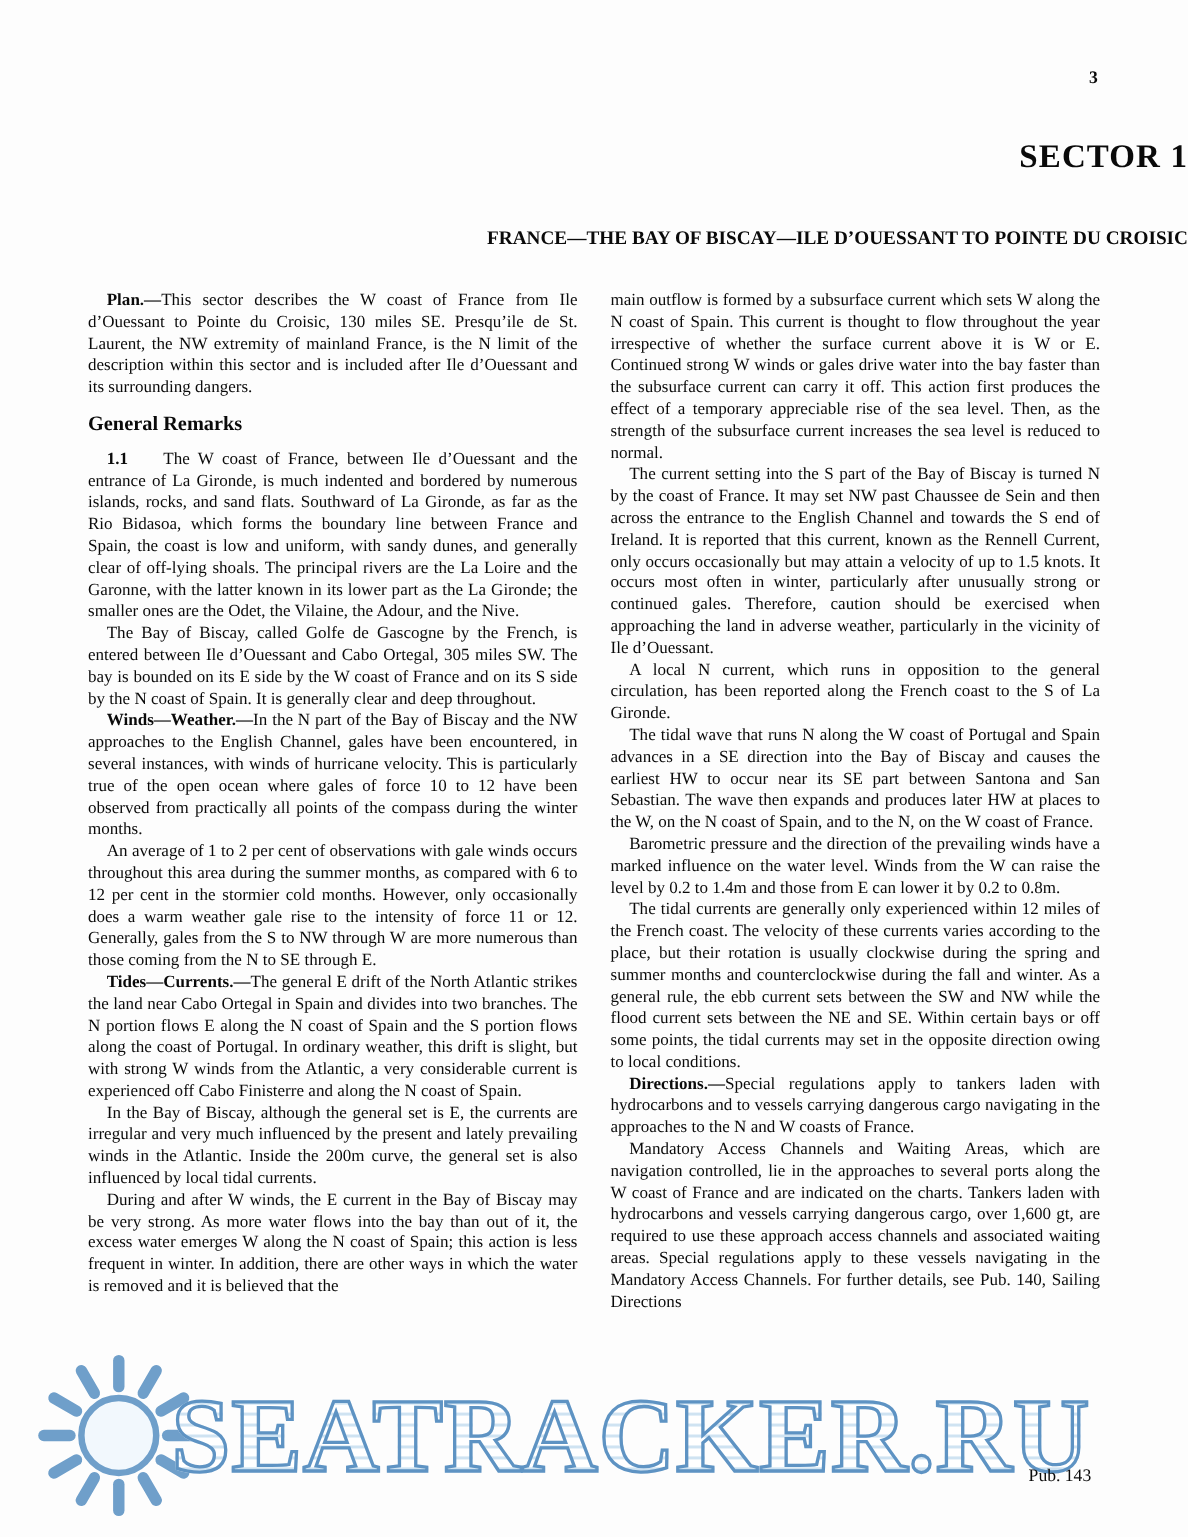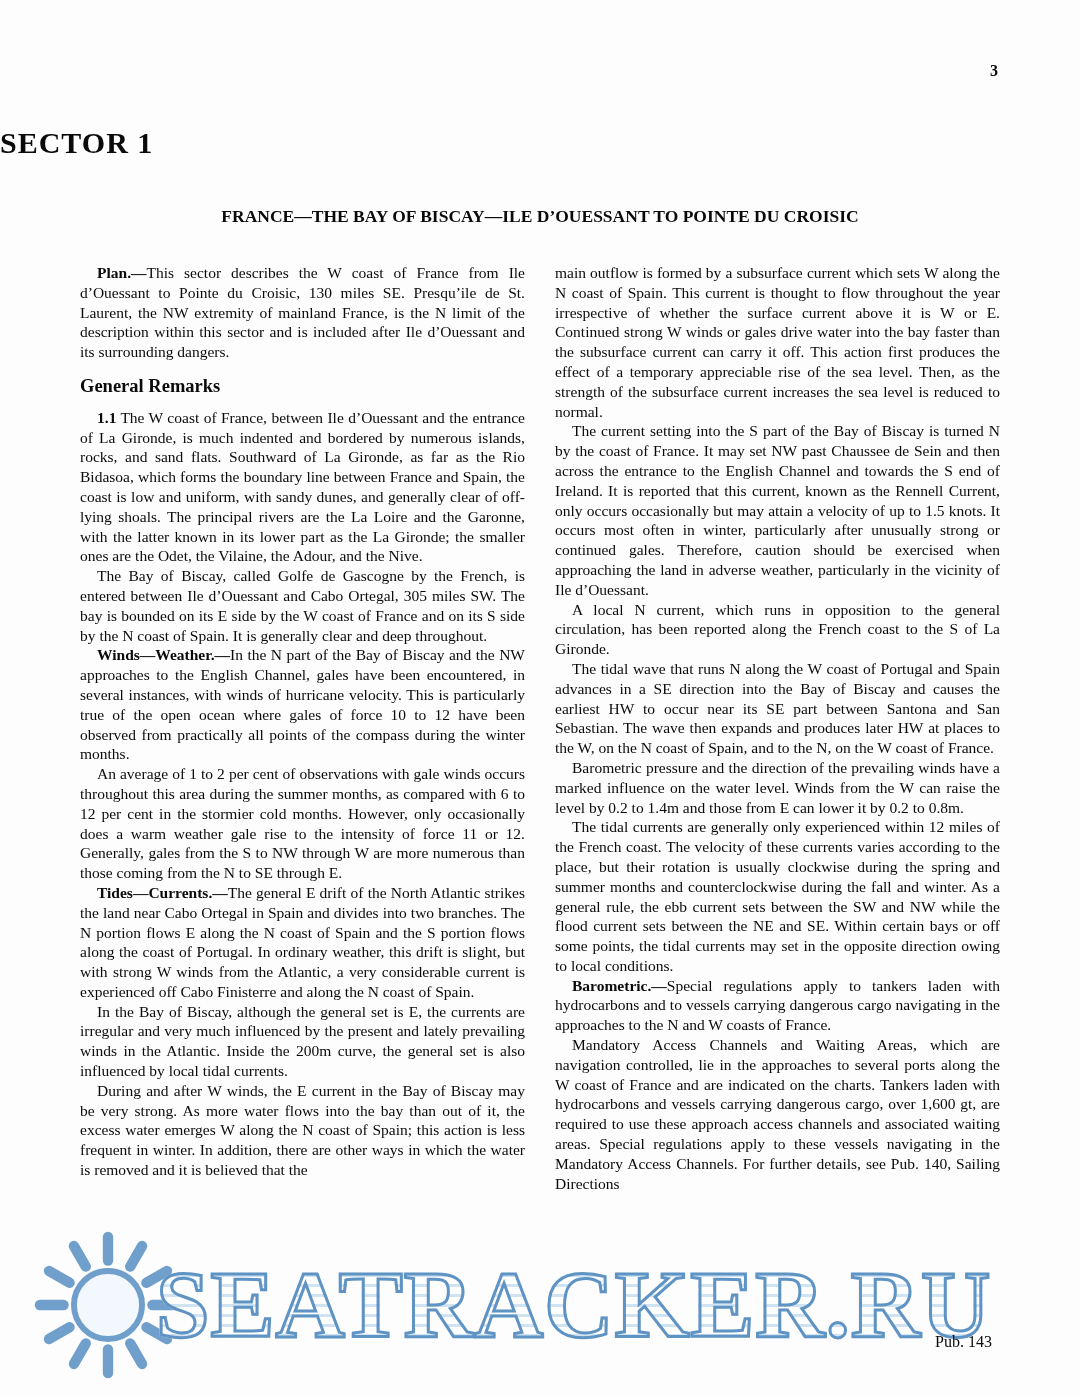--- a/index.html
+++ b/index.html
@@ -13,49 +13,49 @@
     color:#0a0a0a;
   }
   .pagenum{
     position:absolute;
     top:62px;
     right:82px;
     font-size:16px;
     font-weight:700;
   }
   h1.title{
-    text-align:left;
+    text-align:right;
     font-size:30px;
     font-weight:700;
     margin:0;
     padding-top:126px;
     letter-spacing:1px;
   }
   h2.subtitle{
-    text-align:center;
+    text-align:right;
     font-size:17.5px;
     font-weight:700;
     margin:46px 0 0 0;
   }
   .content{
     display:flex;
     gap:30px;
     padding:36px 80px 0 80px;
     font-size:15.5px;
     line-height:19.8px;
     text-align:justify;
     position:relative;
     z-index:1;
     justify-content:flex-end;
   }
   .col{flex:1 1 0;min-width:0;}
   .para{margin:0;text-indent:17px;}
   .para.noindent{text-indent:0;}
   .lead{font-weight:700;}
-  .numlead{margin-right:4px;}
+  .numlead{margin-right:32px;}
   h3.section{
     font-size:18.5px;
     font-weight:700;
     margin:15px 0 11px 0;
     text-align:left;
     text-indent:0;
   }
   .footer{
     position:absolute;
     bottom:46px;
@@ -135,21 +135,21 @@
 
       <p class="para"><span class="lead"></span><span>A local N current, which runs in opposition to the general circulation, has been reported along the French coast to the S of La Gironde.</span></p>
 
       <p class="para"><span class="lead"></span><span>The tidal wave that runs N along the W coast of Portugal and Spain advances in a SE direction into the Bay of Biscay and causes the earliest HW to occur near its SE part between Santona and San Sebastian. The wave then expands and produces later HW at places to the W, on the N coast of Spain, and to the N, on the W coast of France.</span></p>
 
 
       <p class="para"><span class="lead"></span><span>Barometric pressure and the direction of the prevailing winds have a marked influence on the water level. Winds from the W can raise the level by 0.2 to 1.4m and those from E can lower it by 0.2 to 0.8m.</span></p>
 
       <p class="para"><span class="lead"></span><span>The tidal currents are generally only experienced within 12 miles of the French coast. The velocity of these currents varies according to the place, but their rotation is usually clockwise during the spring and summer months and counterclockwise during the fall and winter. As a general rule, the ebb current sets between the SW and NW while the flood current sets between the NE and SE. Within certain bays or off some points, the tidal currents may set in the opposite direction owing to local conditions.</span></p>
 
-      <p class="para"><span class="lead">Barometric.—</span><span>Special regulations apply to tankers laden with hydrocarbons and to vessels carrying dangerous cargo navigating in the approaches to the N and W coasts of France.</span></p>
+      <p class="para"><span class="lead">Directions.—</span><span>Special regulations apply to tankers laden with hydrocarbons and to vessels carrying dangerous cargo navigating in the approaches to the N and W coasts of France.</span></p>
 
       <p class="para"><span class="lead"></span><span>Mandatory Access Channels and Waiting Areas, which are navigation controlled, lie in the approaches to several ports along the W coast of France and are indicated on the charts. Tankers laden with hydrocarbons and vessels carrying dangerous cargo, over 1,600 gt, are required to use these approach access channels and associated waiting areas. Special regulations apply to these vessels navigating in the Mandatory Access Channels. For further details, see Pub. 140, Sailing Directions</span></p>
     </div>
 
   </div>
 
   <div class="watermark">
     <svg class="wm-sun" width="148" height="148" viewBox="0 0 100 100" aria-hidden="true">
       <g stroke="#6f9fca" stroke-width="7" stroke-linecap="round">
         <line x1="80" y1="50" x2="96" y2="50"></line>

